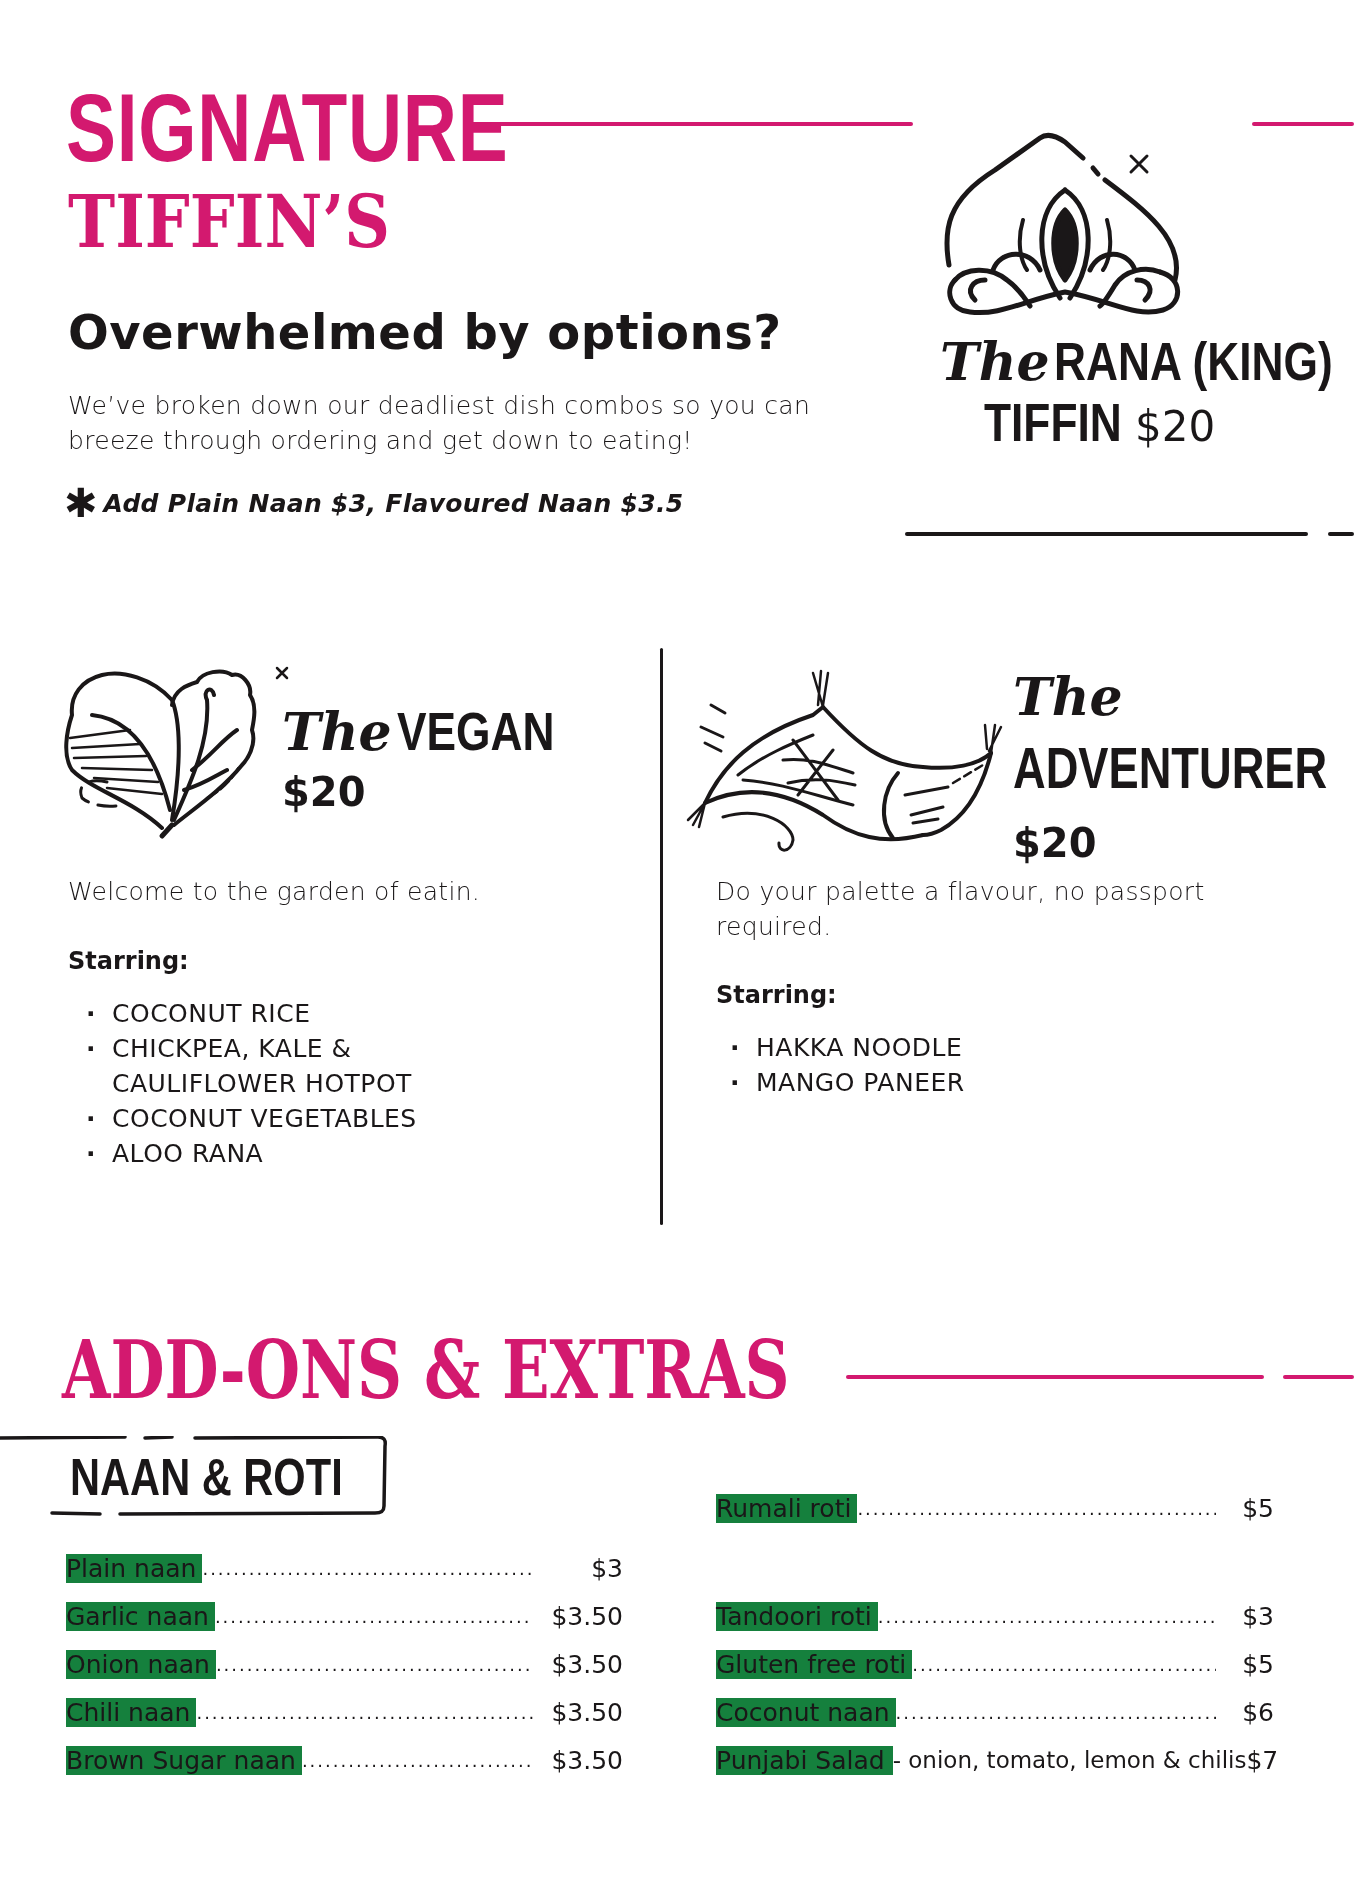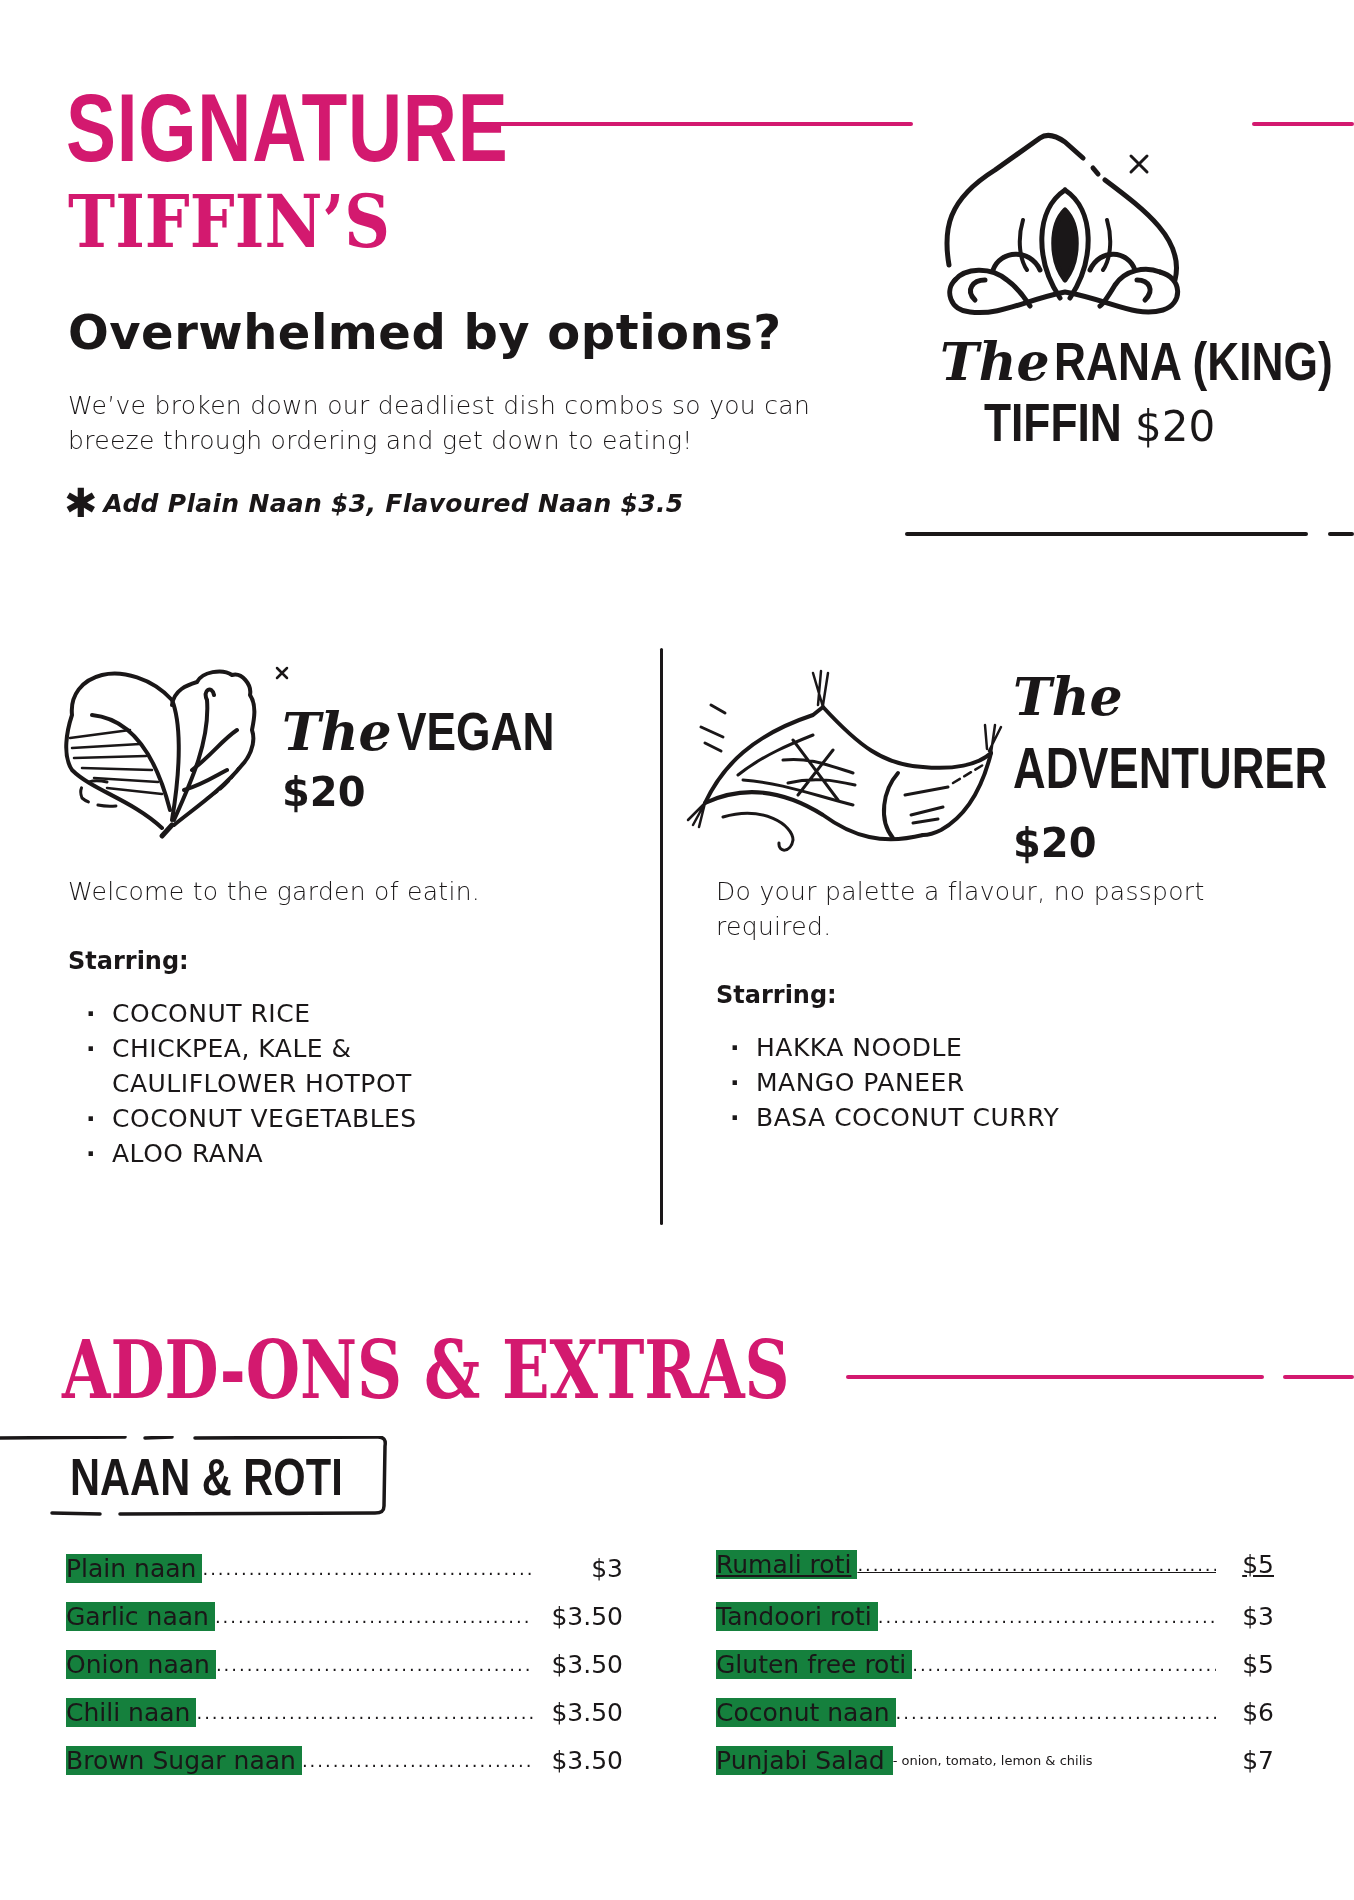--- a/index.html
+++ b/index.html
@@ -11,21 +11,21 @@
   .rule { position:absolute; height:4px; border-radius:3px; }
   .rule.pinkline { background:#d3196f; }
   .rule.blackline { background:#1a1718; }
   .body-txt { font-size:25px; line-height:35px; font-weight:300; letter-spacing:0.3px; }
   .starring { font-size:24px; font-weight:bold; line-height:35px; }
   ul.list { list-style:none; margin:18px; padding:0; }
   ul.list li { font-size:25px; line-height:35px; position:relative; padding-left:26px; letter-spacing:0.5px; }
   ul.list li::before { content:"\00B7"; position:absolute; left:0; font-weight:bold; }
   .menu-row { position:absolute; height:40px; display:flex; align-items:center; font-size:25px; }
   .menu-row .name { white-space:nowrap; padding-right:6px; background:#15803d; }
-  .menu-row .note { font-size:13px; }
+  .menu-row .note { font-size:23px; }
   .menu-row .dots { flex:1; overflow:hidden; white-space:nowrap; letter-spacing:2px; font-size:18px; }
   .menu-row .price { text-align:right; white-space:nowrap; }
 </style>
 </head>
 <body>
 
 <div class="abs hand pink" style="left:66px; top:78px; font-size:96px; line-height:100px; letter-spacing:1px; transform:scaleX(0.78); transform-origin:left top;">SIGNATURE</div>
 <div class="abs serifhead" style="left:68px; top:182px; font-size:72px; line-height:80px; transform:scaleX(0.88);">TIFFIN’S</div>
 
 <div class="rule pinkline" style="left:490px; top:122px; width:423px;"></div>
@@ -126,21 +126,20 @@
 
 <div class="abs" style="left:1013px; top:662px; font-family:'DejaVu Serif', serif; font-style:italic; font-weight:bold; font-size:52px; line-height:70px;">The</div>
 <div class="abs hand" style="left:1013px; top:736px; font-size:58px; line-height:64px; transform:scaleX(0.78); transform-origin:left top; white-space:nowrap;">ADVENTURER</div>
 <div class="abs" style="left:1013px; top:818px; font-size:40px; line-height:50px; font-weight:bold;">$20</div>
 
 <div class="abs body-txt" style="left:716px; top:874px; width:520px;">Do your palette a flavour, no passport required.</div>
 <div class="abs starring" style="left:716px; top:978px;">Starring:</div>
 <ul class="abs list" style="left:712px; top:1012px; width:560px;">
   <li>HAKKA NOODLE</li>
   <li>MANGO PANEER</li>
-  <li>BASA COCONUT CURRY</li>
 </ul>
 
 <div class="abs serifhead" style="left:62px; top:1328px; font-size:80px; line-height:84px; white-space:nowrap; transform:scaleX(0.78);">ADD-ONS &amp; EXTRAS</div>
 
 <div class="rule pinkline" style="left:846px; top:1375px; width:418px;"></div>
 <div class="rule pinkline" style="left:1283px; top:1375px; width:71px;"></div>
 
 <div class="abs" style="left:0; top:1436px; width:388px; height:80px;">
   <svg width="388" height="80" viewBox="0 0 388 80" fill="none" stroke="#1a1718" stroke-width="3.5" stroke-linecap="round">
     <path d="M0 2 L125 1 M145 2 L172 1 M195 2 L378 1 C384 1 386 4 385 10 L384 70 C384 76 380 77 375 77 L120 78 M100 78 L52 77"></path>
@@ -167,21 +166,21 @@
   <span class="name">Chili naan</span>
   <span class="dots">........................................................................</span>
   <span class="price" style="width:90px;">$3.50</span>
 </div>
 <div class="menu-row" style="left:66px; top:1740px; width:557px;">
   <span class="name">Brown Sugar naan</span>
   <span class="dots">........................................................................</span>
   <span class="price" style="width:90px;">$3.50</span>
 </div>
 
-<div class="menu-row" style="left:716px; top:1544px; width:558px;text-decoration:underline;">
+<div class="menu-row" style="left:716px; top:1488px; width:558px;">
   <span class="name">Rumali roti</span>
   <span class="dots">........................................................................</span>
   <span class="price" style="width:58px;">$5</span>
 </div>
 <div class="menu-row" style="left:716px; top:1596px; width:558px;">
   <span class="name">Tandoori roti</span>
   <span class="dots">........................................................................</span>
   <span class="price" style="width:58px;">$3</span>
 </div>
 <div class="menu-row" style="left:716px; top:1644px; width:558px;">

